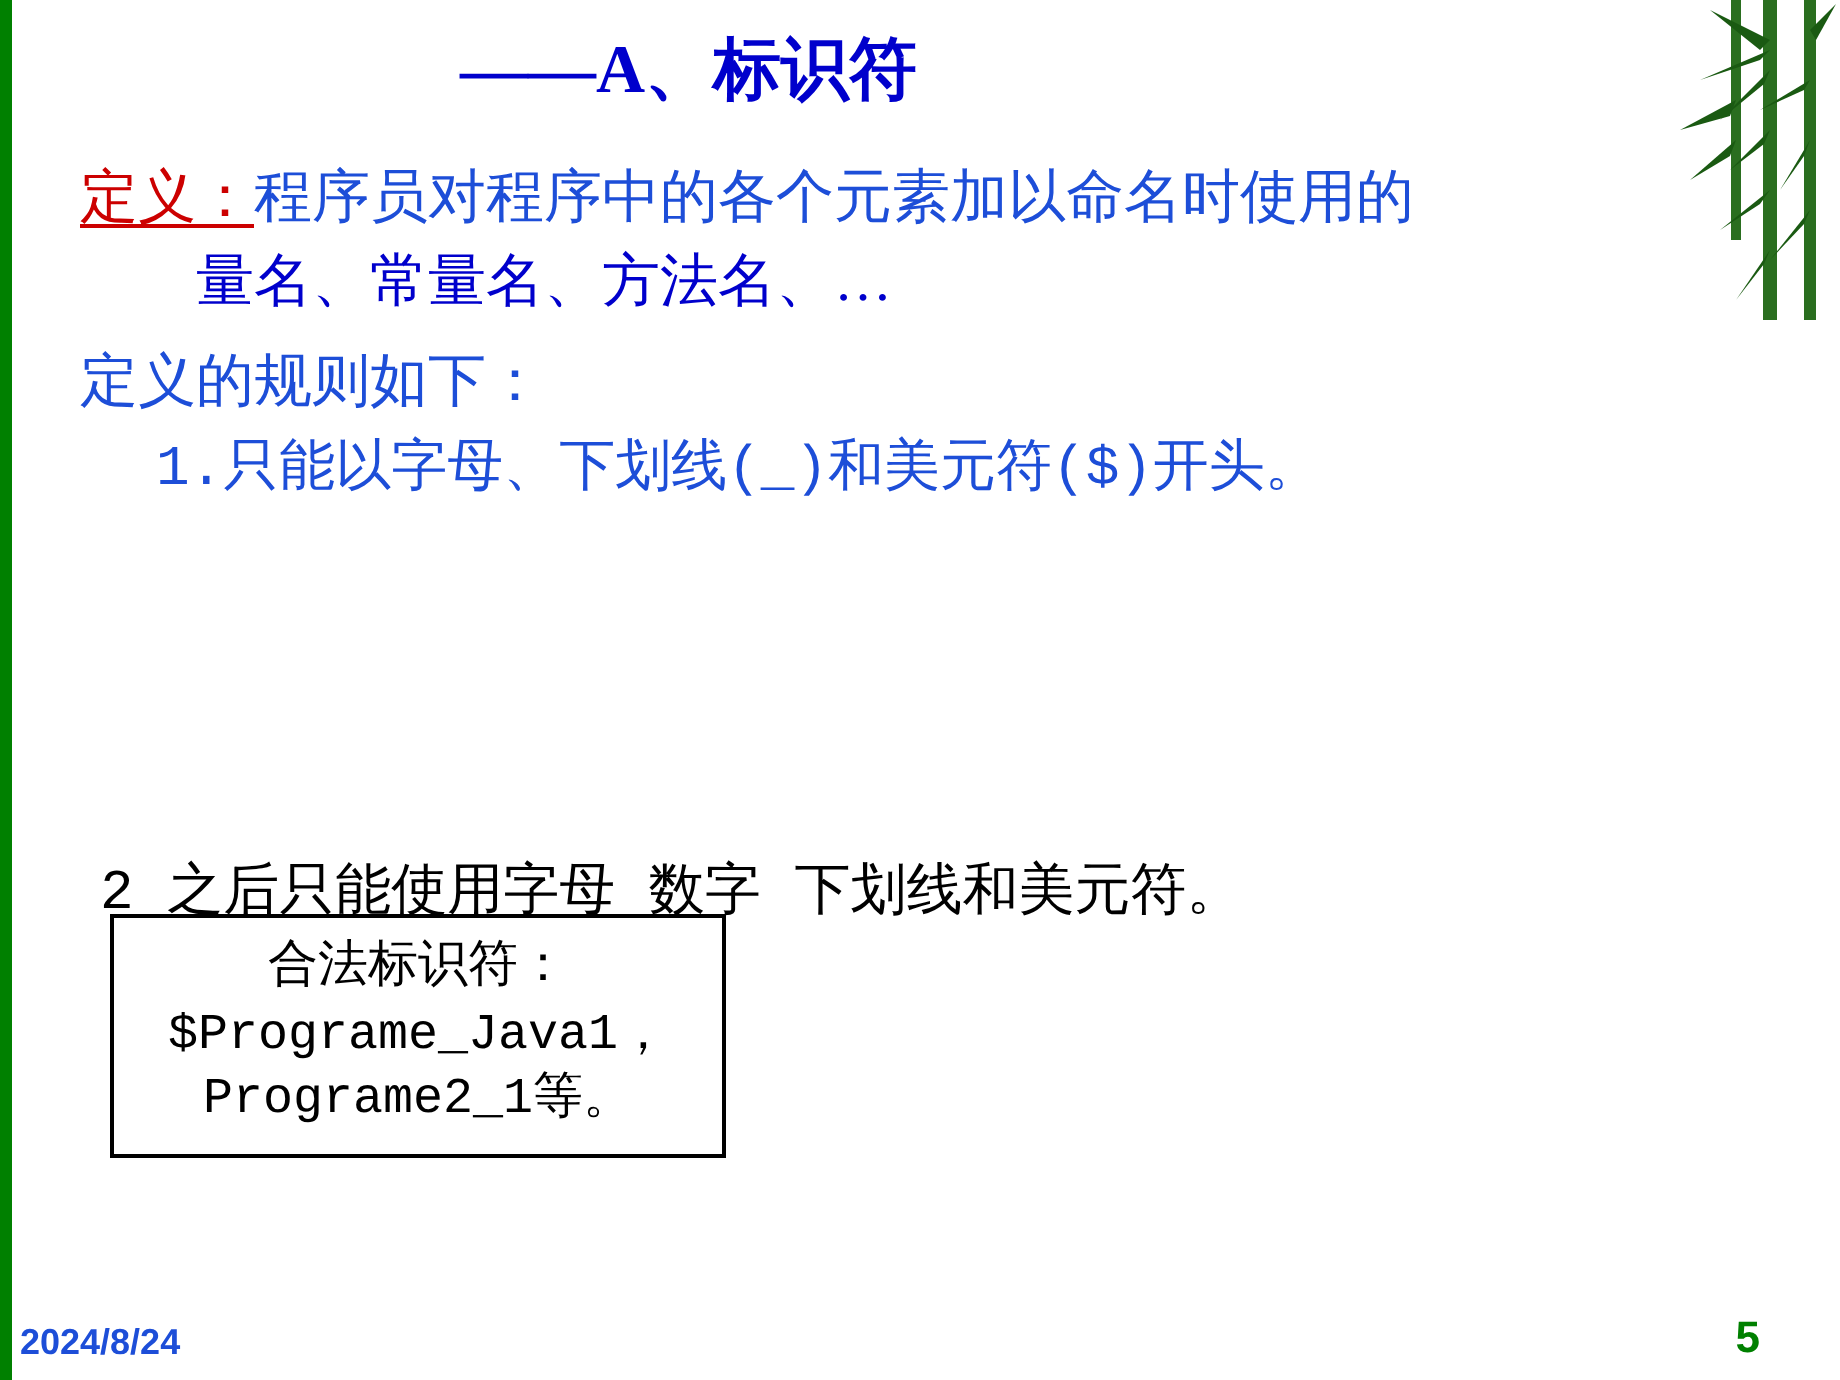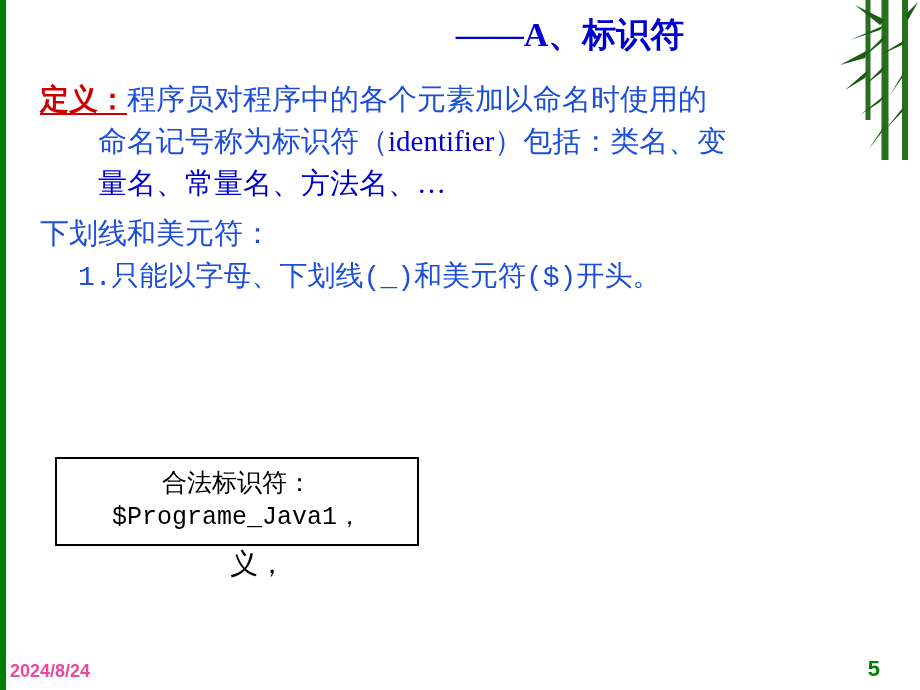--- a/index.html
+++ b/index.html
@@ -39,36 +39,36 @@
     }
     .title {
       text-align: center;
       font-size: 40px;
       font-weight: bold;
       color: #000;
       margin-top: 45px;
       letter-spacing: 2px;
     }
     .subtitle {
-      text-align: center;
+      text-align: left;
       font-size: 34px;
       font-weight: bold;
       color: #0000cc;
       margin-top: 12px;
       padding-left: 220px;
     }
     .content {
       margin-top: 20px;
       padding: 0 30px;
       font-size: 29px;
       line-height: 1.45;
     }
     .definition-label {
       color: #cc0000;
-      font-weight: bold;
+      font-weight: normal;
       text-decoration: underline;
       text-underline-offset: 4px;
     }
     .blue-text {
       color: #0000cc;
     }
     .body-text {
       color: #1d4ed8;
     }
     .indent-line {
@@ -86,41 +86,41 @@
       font-size: 29px;
     }
     .box-container {
       position: absolute;
       top: 457px;
       left: 45px;
       display: flex;
       gap: 14px;
     }
     .box {
-      width: 364px;
+      width: 308px;
       border: 2px solid #000;
       background: #fff;
       text-align: center;
       padding: 8px 6px 10px;
       font-family: "Courier New", monospace;
       font-size: 25px;
       color: #000;
       line-height: 1.3;
     }
     .box-title {
       font-family: SimSun, "宋体", serif;
       font-size: 25px;
       margin-bottom: 2px;
     }
     .footer-date {
       position: absolute;
       bottom: 8px;
       left: 10px;
       font-size: 18px;
-      color: #ec4899;
+      color: #1d4ed8;
       font-weight: bold;
       font-family: Arial, sans-serif;
       text-align: center;
     }
     .footer-page {
       position: absolute;
       bottom: 8px;
       right: 40px;
       font-size: 22px;
       color: #008000;
@@ -178,34 +178,33 @@
   <path d="M 55 125 L 38 150 L 52 132 Z" fill="#1a5a12"></path>
 </svg>
 
 <div class="slide">
   <div class="subtitle">——A、标识符</div>
 
   <div class="content">
     <div>
       <span class="definition-label">定义：</span><span class="body-text">程序员对程序中的各个元素加以命名时使用的</span>
     </div>
-    <div class="indent-line">
-      <span class="body-text">命名记号称为标识符（</span><span class="blue-text">identifier</span><span class="body-text">）包括：类名、变</span>
-    </div>
     <div class="indent-line blue-text">量名、常量名、方法名、…</div>
-    <div class="rule-intro body-text">下划线和美元符：</div>
+    <div class="rule-intro body-text">定义的规则如下：</div>
     <div class="rule-item body-text">1.只能以字母、下划线(_)和美元符($)开头。</div>
   </div>
 
+  <div class="hidden-line">2 之后只能使用字母 数字 下划线和美元符。</div>
 
   <div class="hidden-line2">没</div>
   <div class="hidden-line3">义，</div>
 
   <div class="box-container">
     <div class="box">
       <div class="box-title">合法标识符：</div>
       <div>$Programe_Java1，</div>
+      <div>Programe2_1等。</div>
     </div>
   </div>
 </div>
 
 <div class="footer-date">2024/8/24</div>
 <div class="footer-page">5</div>
 
 </body></html>

